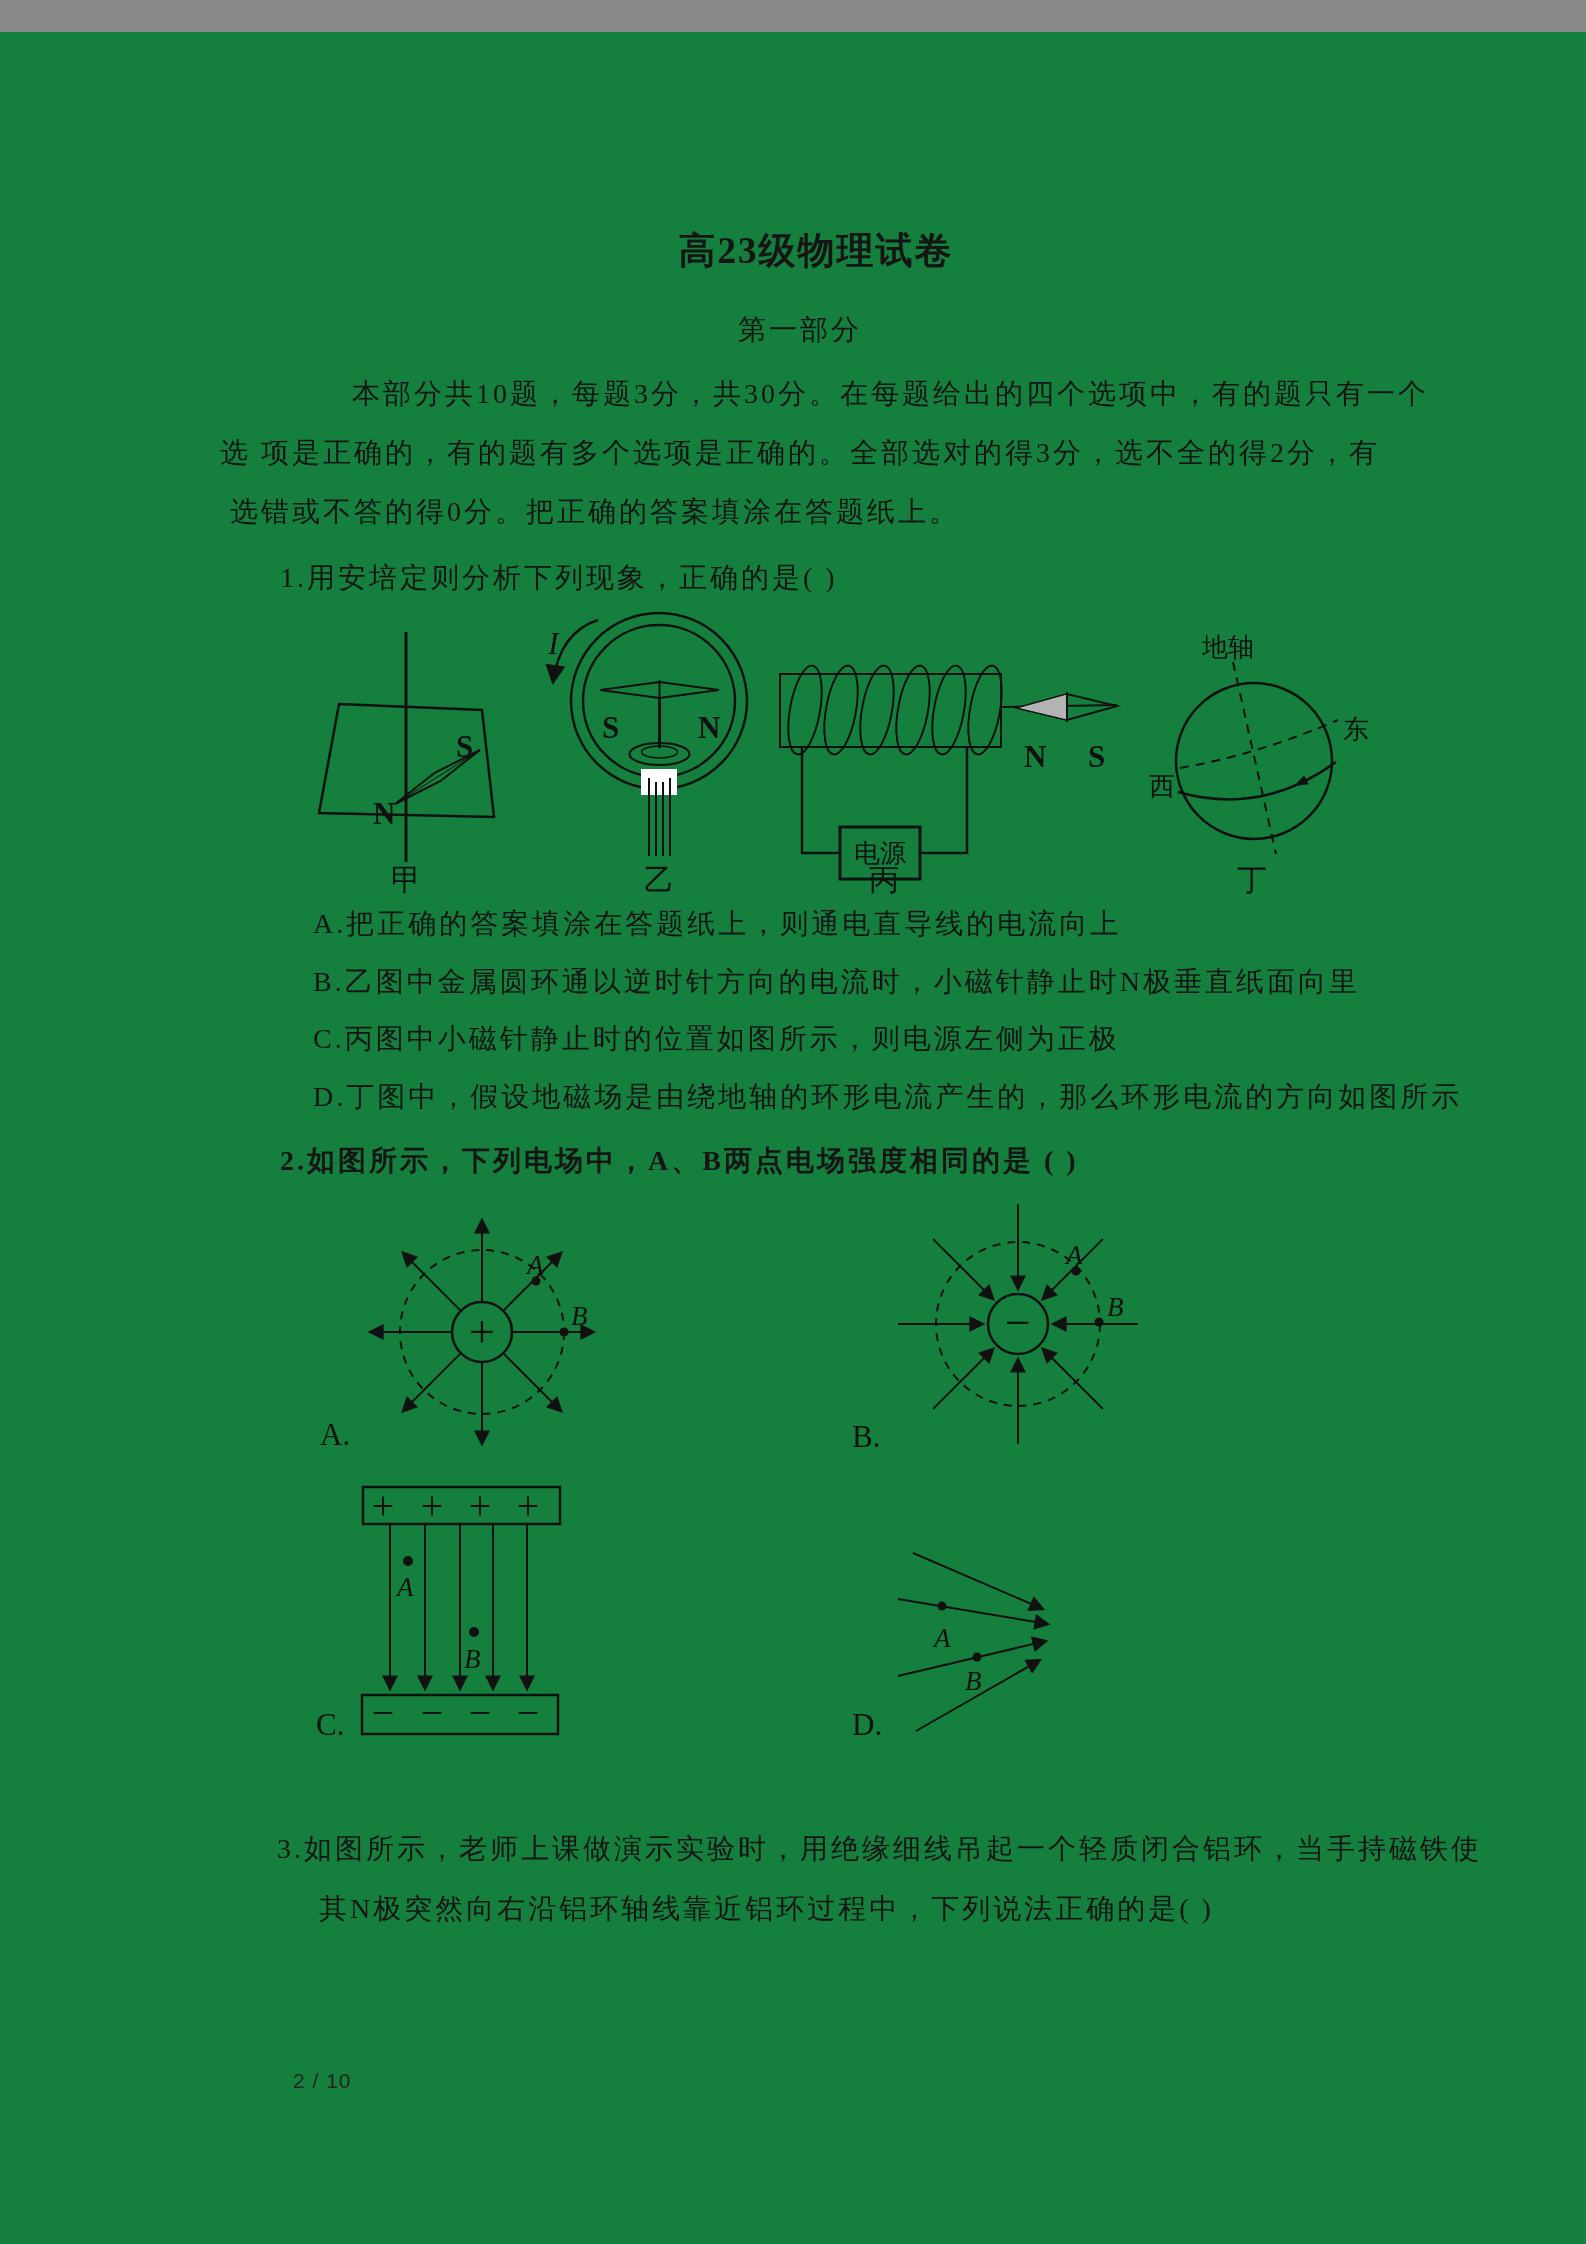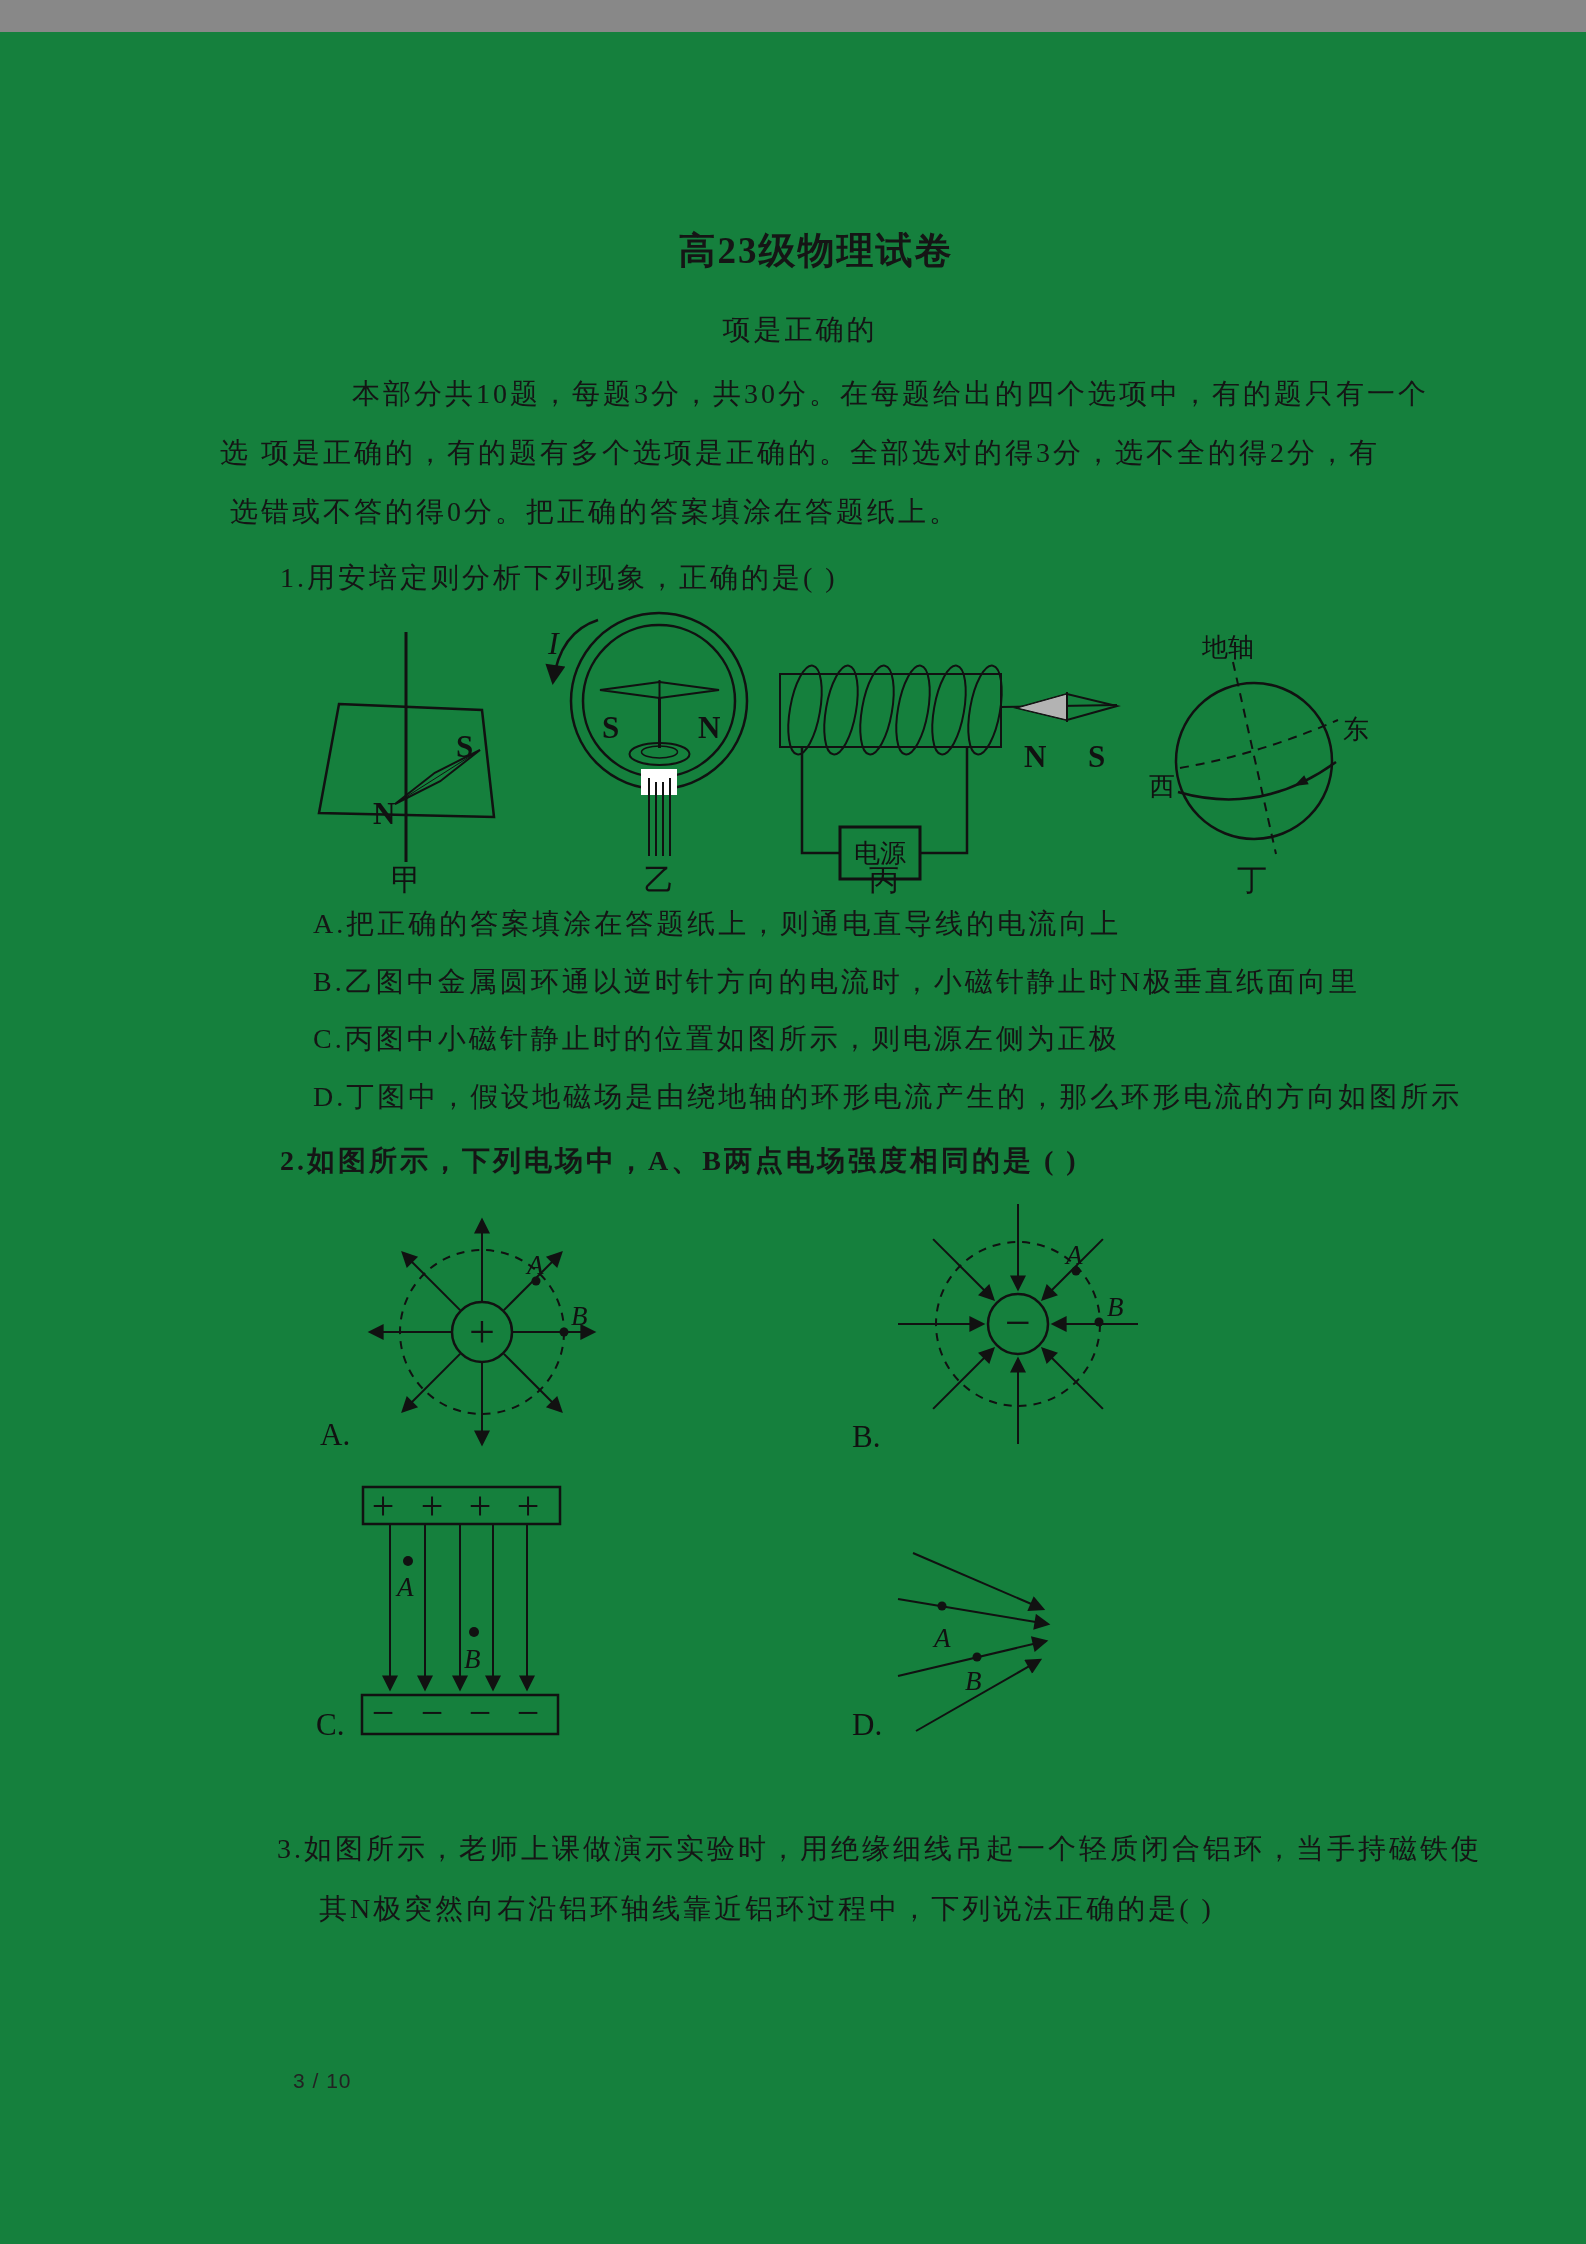--- a/index.html
+++ b/index.html
@@ -26,21 +26,21 @@
   .platesign{font-size:40px;}
   .cnl{font-size:26px;}
   .ln{stroke:#111;fill:none;}
 </style>
 </head>
 <body>
 
 <div class="page">
 
   <div class="t title" style="left:816px;top:200px;">高23级物理试卷</div>
-  <div class="t section" style="left:800px;top:284px;">项是正确的</div>
+  <div class="t section" style="left:800px;top:284px;">第一部分</div>
 
   <div class="t" style="left:352px;top:348px;">本部分共10题，每题3分，共30分。在每题给出的四个选项中，有的题只有一个</div>
   <div class="t" style="left:220px;top:407px;">选 项是正确的，有的题有多个选项是正确的。全部选对的得3分，选不全的得2分，有</div>
   <div class="t" style="left:230px;top:466px;">选错或不答的得0分。把正确的答案填涂在答题纸上。</div>
 
   <div class="t" style="left:280px;top:532px;">1.用安培定则分析下列现象，正确的是(       )</div>
 
   <svg style="left:230px;top:560px;" width="1210" height="310" viewBox="0 0 1210 310">
     <defs>
       <marker id="arrowQ1" viewBox="0 0 10 10" refX="8.5" refY="5" markerWidth="9" markerHeight="8" orient="auto-start-reverse">
@@ -196,15 +196,15 @@
       <text class="ptlabel" x="704" y="455">A</text>
       <circle cx="747" cy="465" r="4.5" fill="#111"></circle>
       <text class="ptlabel" x="735" y="498">B</text>
       <text class="optcap" x="622" y="543">D.</text>
     </g>
   </svg>
 
   <div class="t" style="left:277px;top:1803px;text-align:center;">3.如图所示，老师上课做演示实验时，用绝缘细线吊起一个轻质闭合铝环，当手持磁铁使</div>
   <div class="t" style="left:319px;top:1863px;">其N极突然向右沿铝环轴线靠近铝环过程中，下列说法正确的是(        )</div>
 
-  <div class="t pagenum" style="left:293px;top:2038px;">3 /  10</div>
+  <div class="t pagenum" style="left:293px;top:2038px;">2 /  10</div>
 
 </div>
 
 </body></html>

